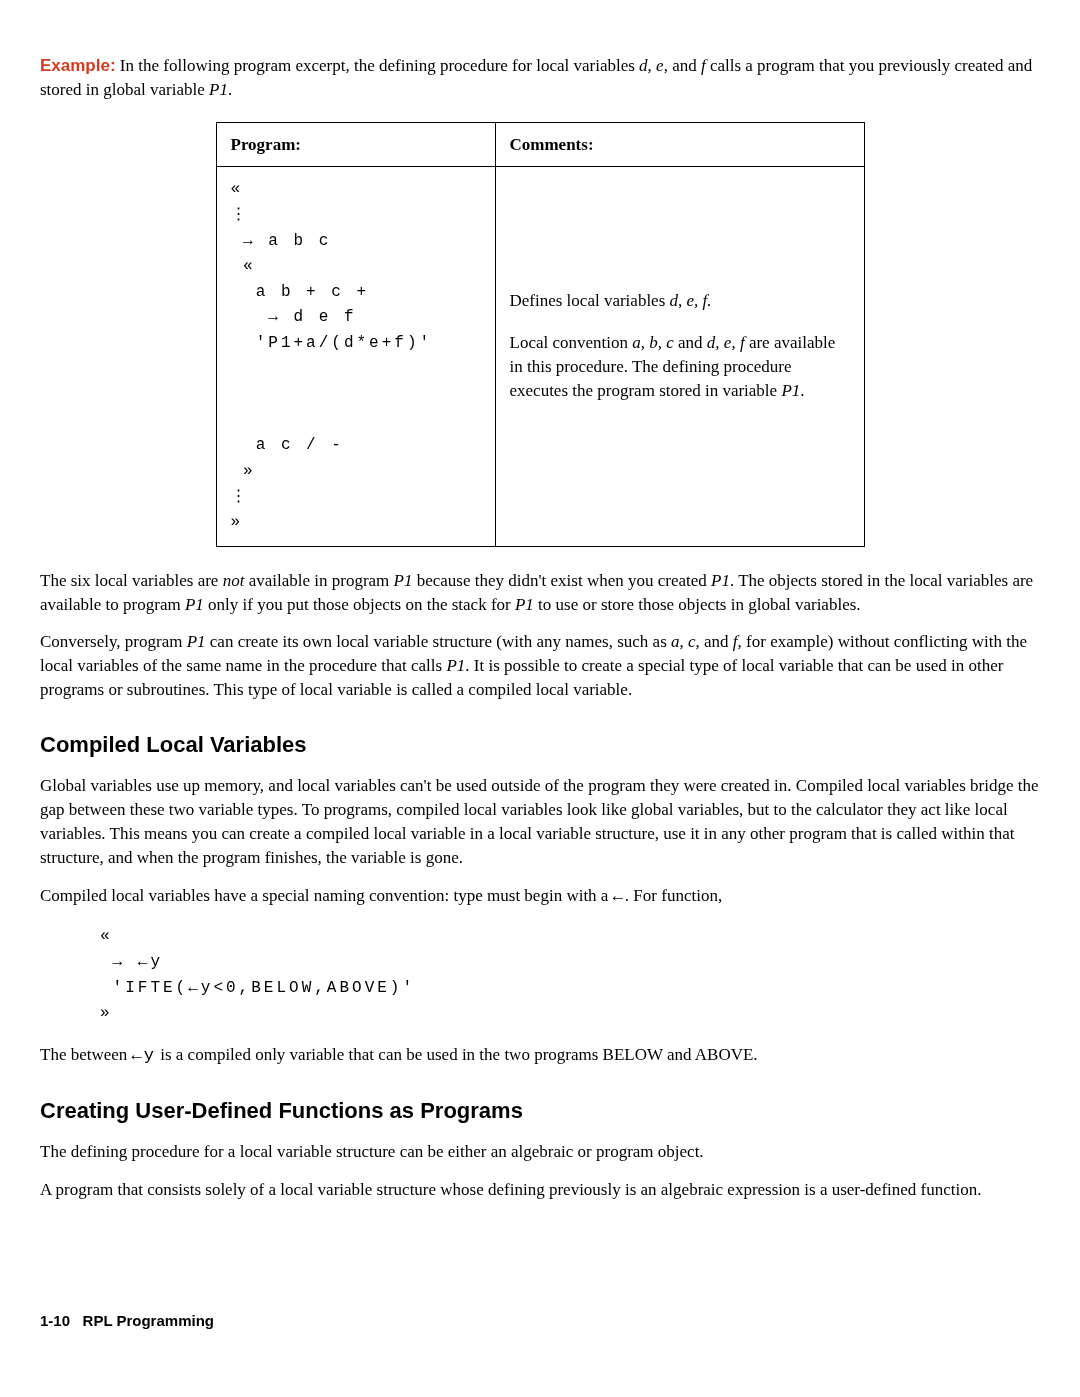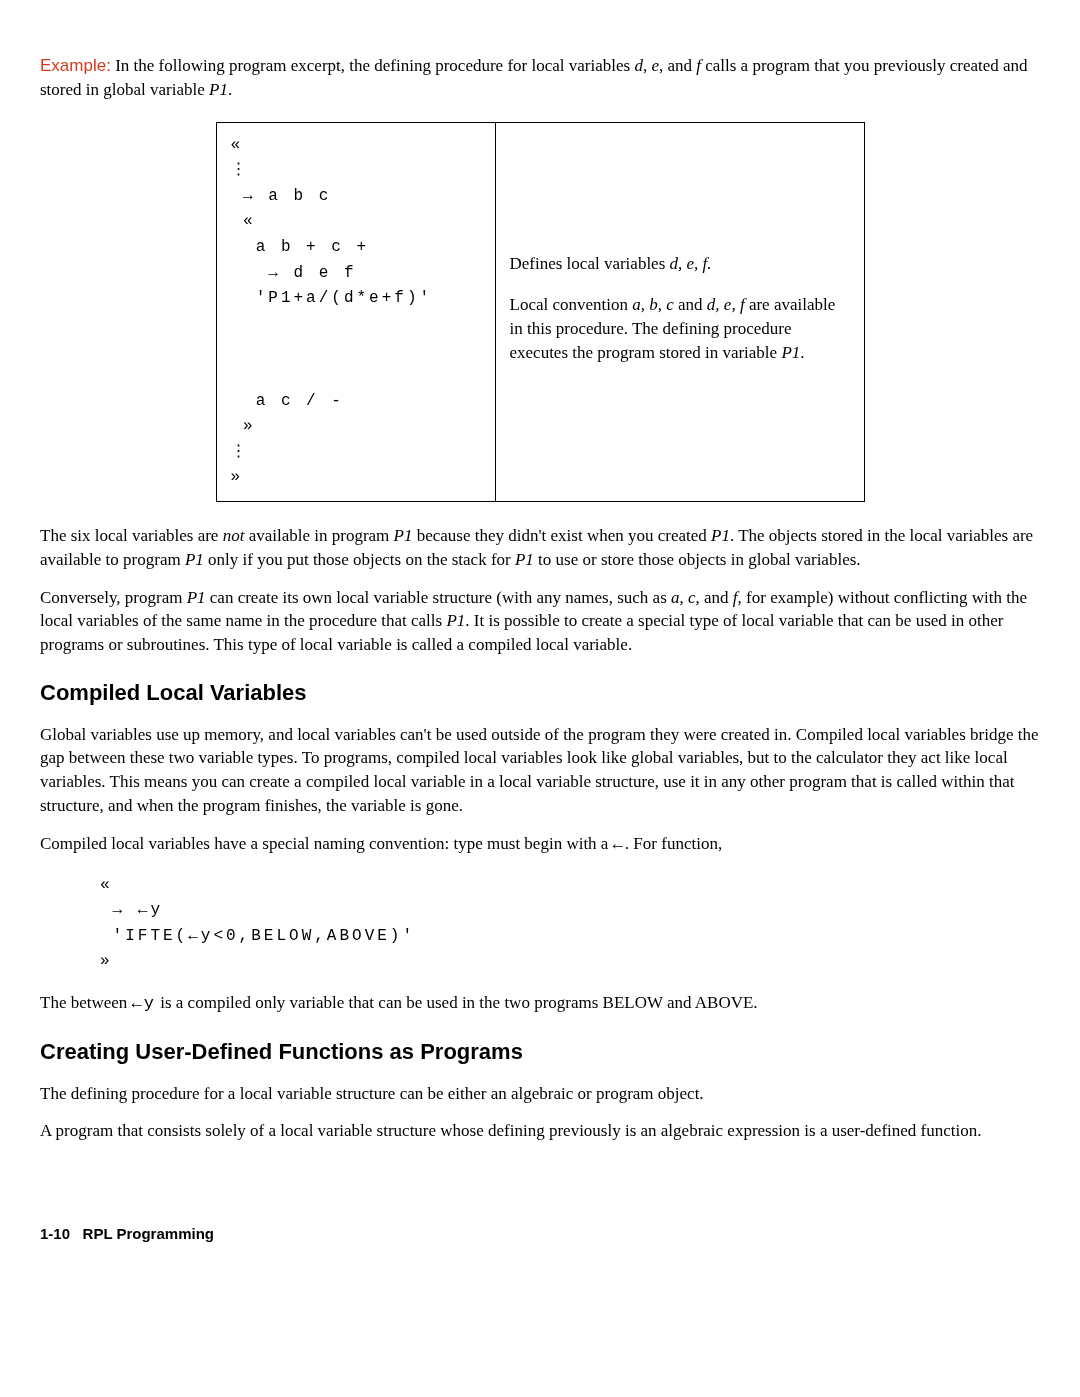--- a/index.html
+++ b/index.html
@@ -8,21 +8,21 @@
     line-height: 1.4;
     color: #000;
     background: #fff;
     margin: 0;
     padding: 40px 40px 40px 40px;
     width: 1080px;
     box-sizing: border-box;
   }
   .example-label {
     font-family: Arial, Helvetica, sans-serif;
-    font-weight: normal;
+    font-weight: bold;
     color: #d63b1f;
   }
   .italic { font-style: italic; }
   .para { margin: 14px 0; }
   table.code-table {
     border-collapse: collapse;
     margin: 20px auto 22px auto;
   }
   table.code-table th,
   table.code-table td {
@@ -52,39 +52,43 @@
     font-size: 16px;
     letter-spacing: 3px;
     white-space: pre;
     line-height: 1.6;
     margin: 16px 0 16px 60px;
   }
   h2.section {
     font-family: Arial, Helvetica, sans-serif;
     font-weight: bold;
     font-size: 22px;
-    margin: 21px 0 10px 0;
+    margin: 28px 0 10px 0;
   }
-  .cblock { margin: 11px 0 18px 0; }
+  .cblock { margin: 4px 0 18px 0; }
   .footer {
     font-family: Arial, Helvetica, sans-serif;
     font-weight: bold;
     font-size: 15px;
-    margin-top: 80px;
+    margin-top: 108px;
   }
 </style>
 </head>
 <body>
 
 <div class="para">
   <span class="example-label">Example:</span><span> In the following program excerpt, the defining procedure for local variables </span><span class="italic">d</span><span>, </span><span class="italic">e</span><span>, and </span><span class="italic">f</span><span> calls a program that you previously created and stored in global variable </span><span class="italic">P1</span><span>.</span>
 </div>
 
 <table class="code-table">
   <tbody>
+      <tr>
+    <th class="col-program">Program:</th>
+    <th class="col-comments">Comments:</th>
+  </tr>
   <tr>
     <td class="col-program">
       <div class="mono">«
 ⋮
  → a b c
  «
   a b + c +
    → d e f
   'P1+a/(d*e+f)'
 

